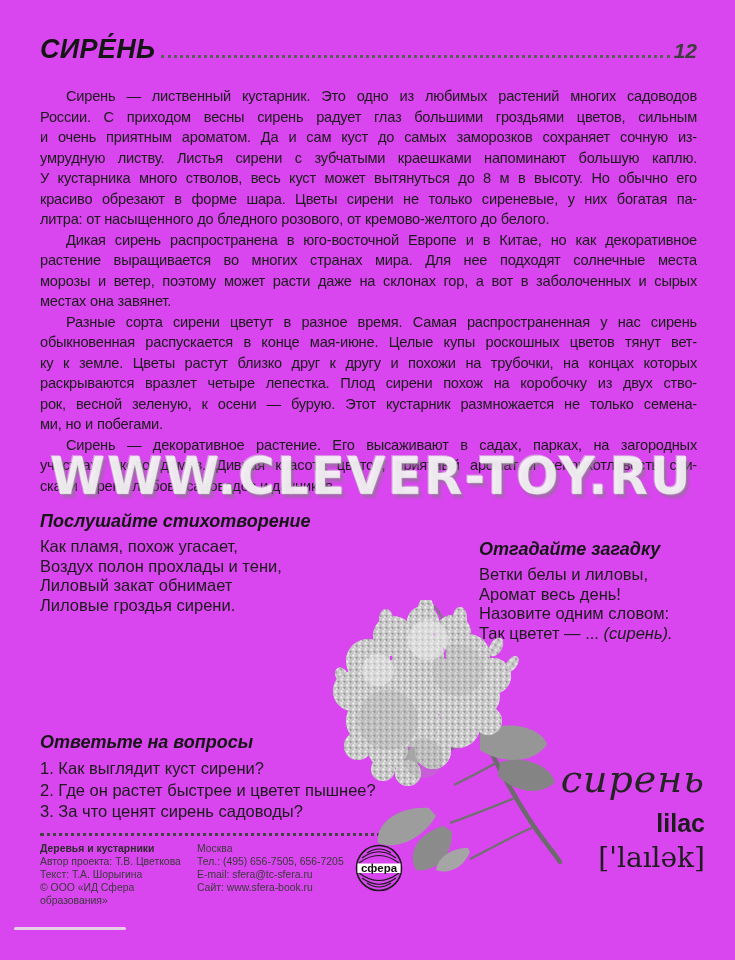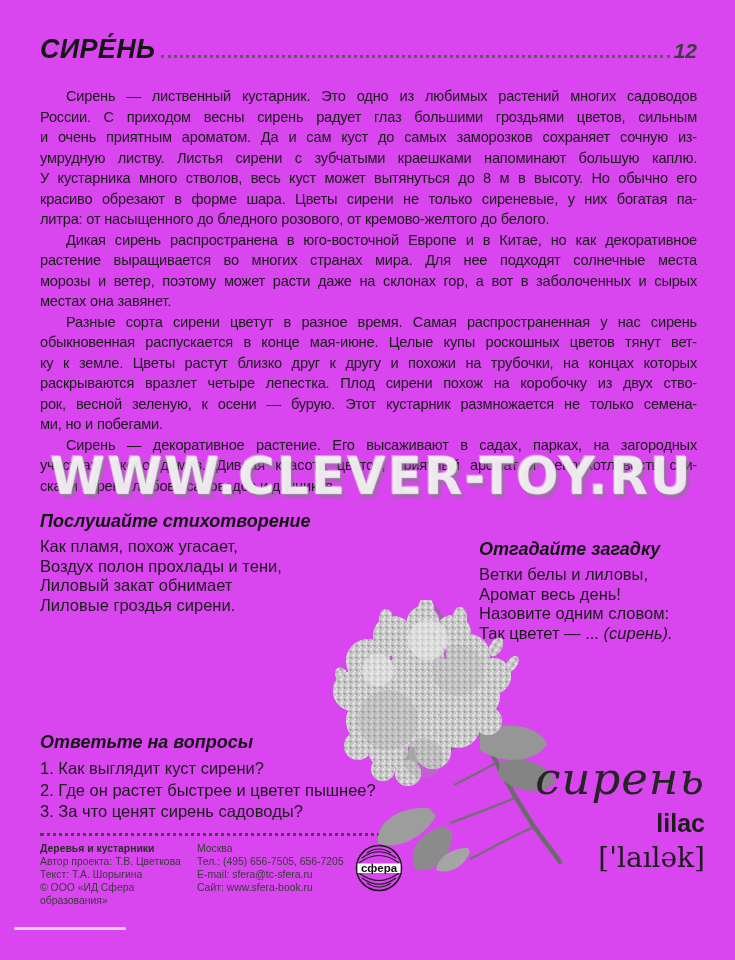--- a/index.html
+++ b/index.html
@@ -36,21 +36,21 @@
   .riddle{position:absolute;top:510px;left:479px;width:240px;margin-top:28px;}
   .text-line{font-size:16.5px;line-height:19.7px;color:#1b1b1b;}
   .riddle .text-line{line-height:19.7px;}
   .ital{font-style:italic;}
   .questions{position:absolute;top:731px;left:40px;width:430px;}
   .questions .text-line{line-height:21.6px;font-size:16.5px;}
   
   .photo{position:absolute;top:600px;left:328px;width:252px;height:292px;z-index:2;}
   
   .vocab{position:absolute;top:756px;right:30px;width:230px;text-align:right;z-index:3;}
-  .vocab-ru{font-family:"DejaVu Serif",serif;font-style:italic;font-size:45px;line-height:46px;letter-spacing:1px;color:#242424;}
+  .vocab-ru{font-family:"DejaVu Serif",serif;font-style:italic;font-size:38px;line-height:46px;letter-spacing:1px;color:#242424;}
   .vocab-en{font-size:25px;font-weight:700;line-height:30px;margin-top:6px;color:#1c1c1c;}
   .vocab-tr{font-family:"DejaVu Serif",serif;font-size:28px;line-height:33px;margin-top:3px;color:#1c1c1c;}
   
   .separator{position:absolute;top:833px;left:40px;width:372px;border-bottom:3px dotted #444444;height:0;}
   .footer{position:absolute;top:842px;left:40px;width:430px;height:70px;font-size:10.4px;line-height:13px;color:#3a3a3a;}
   .f-col1{position:absolute;left:0;top:0;width:158px;}
   .f-col2{position:absolute;left:157px;top:0;width:175px;}
   .f-title{font-weight:700;color:#2c2c2c;}
   .logo{position:absolute;left:314px;top:1px;width:50px;height:50px;}
   .smudge{position:absolute;left:14px;top:927px;width:112px;height:3px;background:#e7e7e4;border-radius:2px;opacity:.85;}

